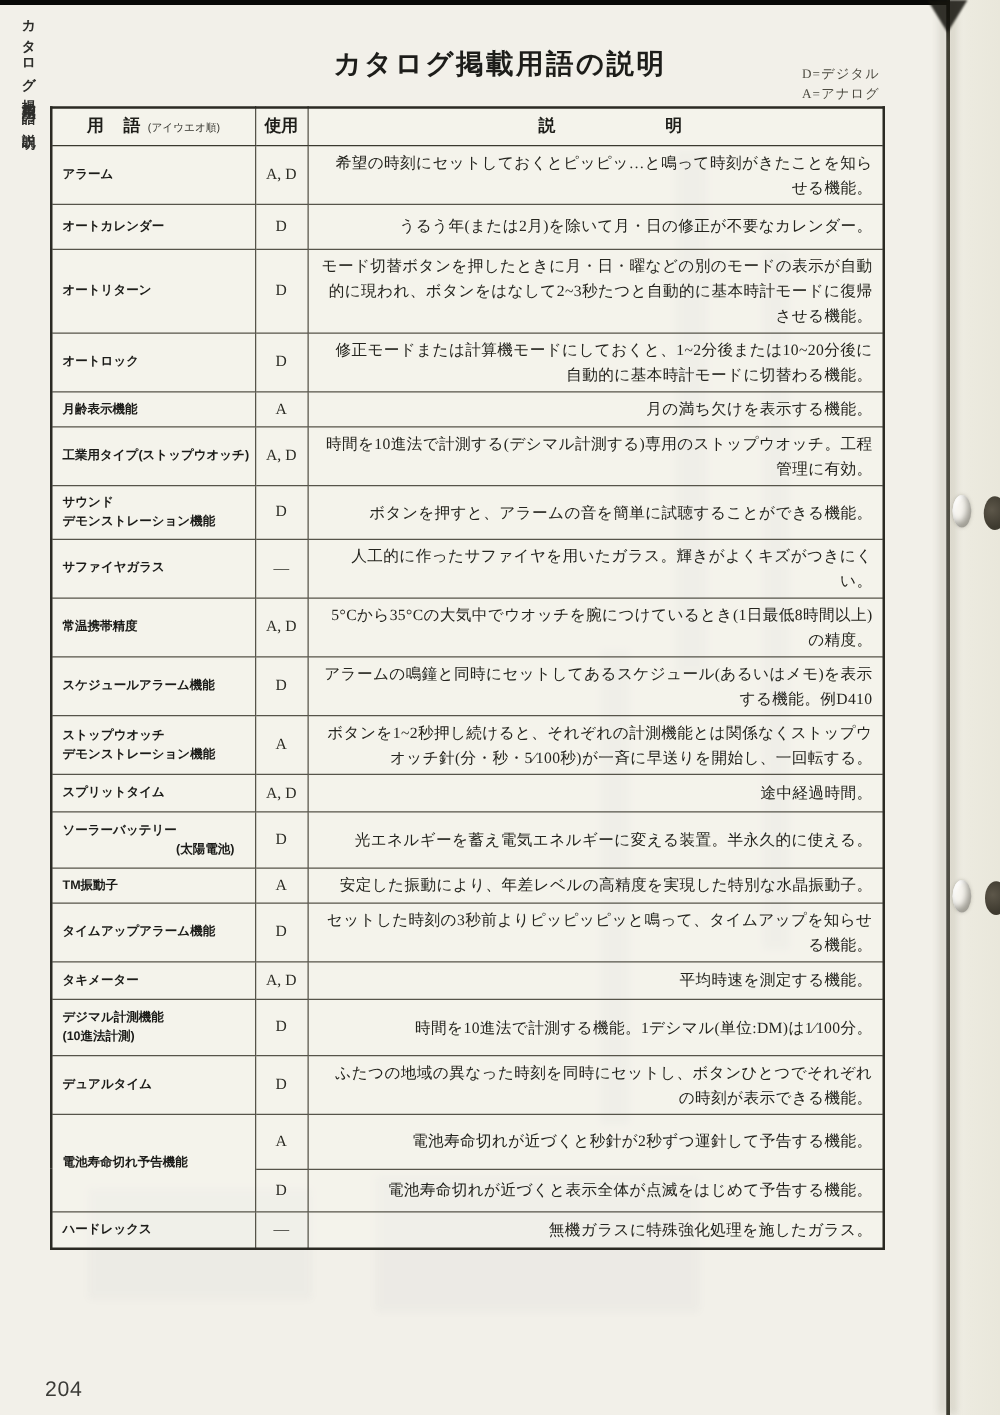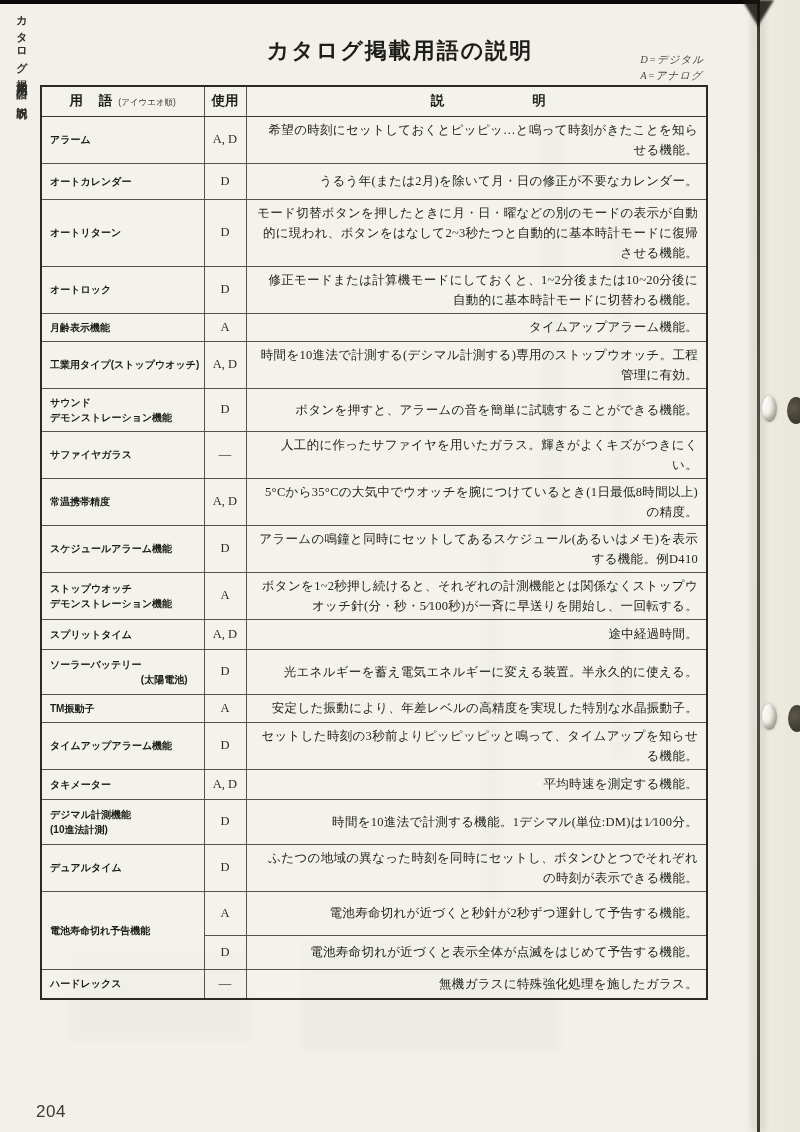--- a/index.html
+++ b/index.html
@@ -69,21 +69,20 @@
   .doc-title {
     position: absolute; top: 36px; left: 45px; width: 710px;
     text-align: center;
     font-size: 22px; font-weight: 700; letter-spacing: 2px;
     color: #1d1d1a;
     font-family: "Liberation Sans", sans-serif;
   }
   .legend {
     position: absolute; top: 52px; right: 96px;
     font-family: "Liberation Serif", serif;
-    font-style: italic;
     font-size: 10.5px; line-height: 1.55; letter-spacing: 1px;
     color: #4c4a40;
     text-align: left;
   }
   
   table.terms {
     position: absolute; left: 40px; top: 85px;
     width: 666px;
     border-collapse: collapse;
     table-layout: fixed;
@@ -203,21 +202,21 @@
             <div>オートロック</div>
           </td>
           <td class="usage-cell">D</td>
           <td class="desc-cell">修正モードまたは計算機モードにしておくと、1~2分後または10~20分後に自動的に基本時計モードに切替わる機能。</td>
         </tr>
         <tr style="height: 28px;">
           <td class="term-cell">
             <div>月齢表示機能</div>
           </td>
           <td class="usage-cell">A</td>
-          <td class="desc-cell">タイムアップアラーム機能。</td>
+          <td class="desc-cell">月の満ち欠けを表示する機能。</td>
         </tr>
         <tr style="height: 44px;">
           <td class="term-cell">
             <div>工業用タイプ(ストップウオッチ)</div>
           </td>
           <td class="usage-cell">A, D</td>
           <td class="desc-cell">時間を10進法で計測する(デシマル計測する)専用のストップウオッチ。工程管理に有効。</td>
         </tr>
         <tr style="height: 43px;">
           <td class="term-cell">

